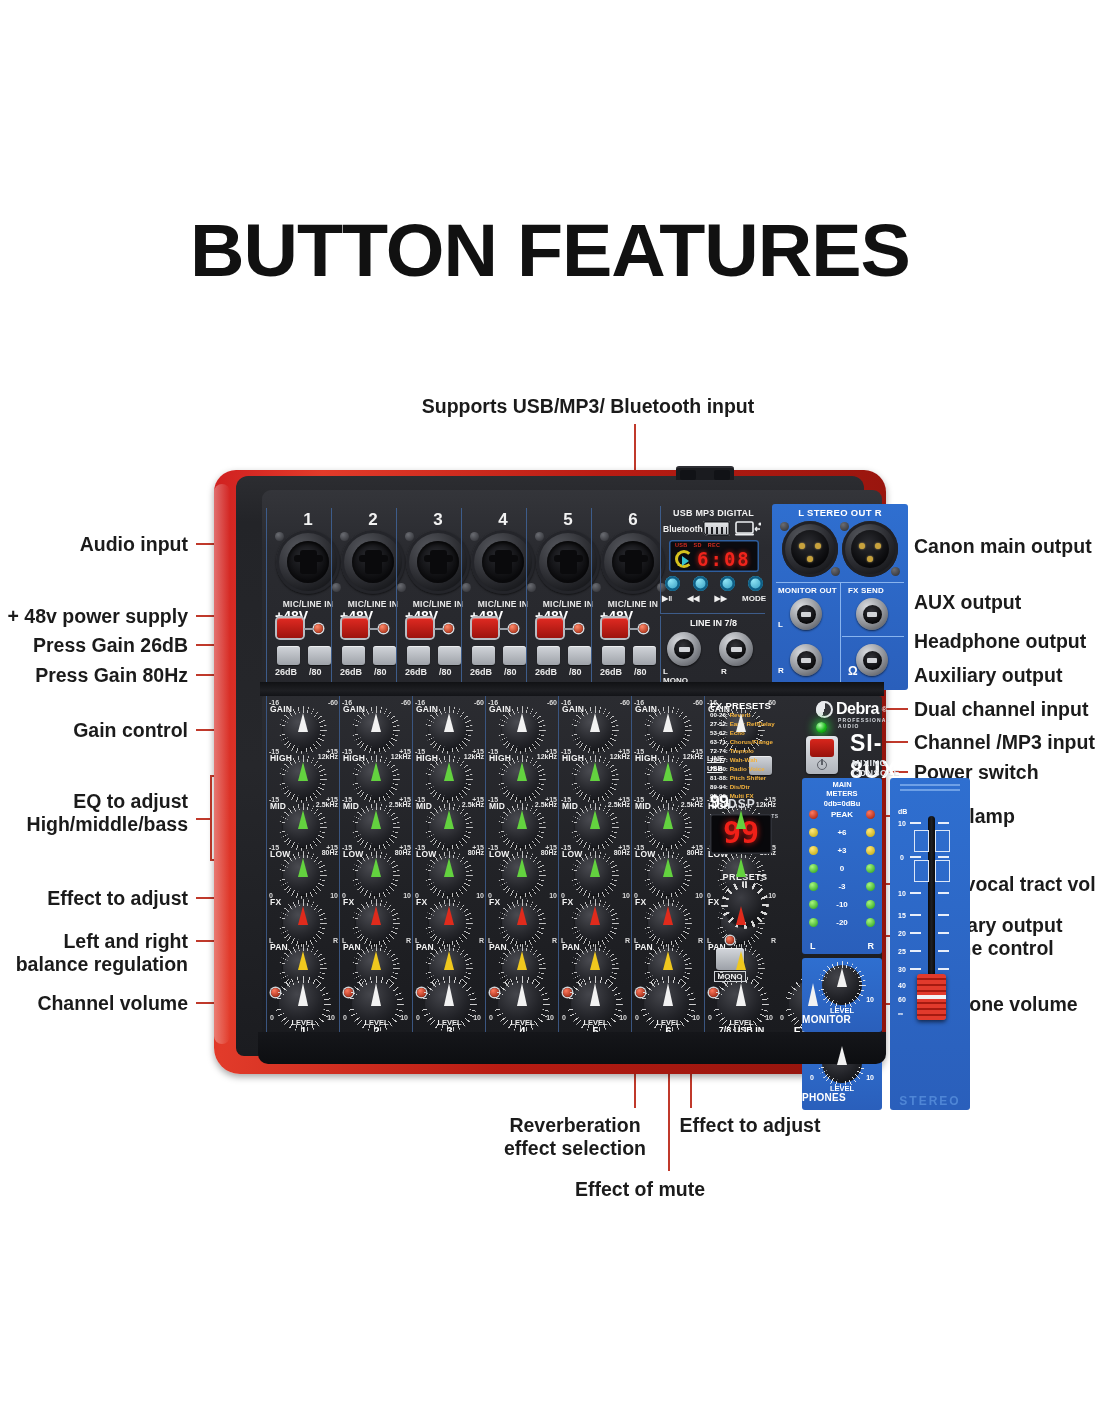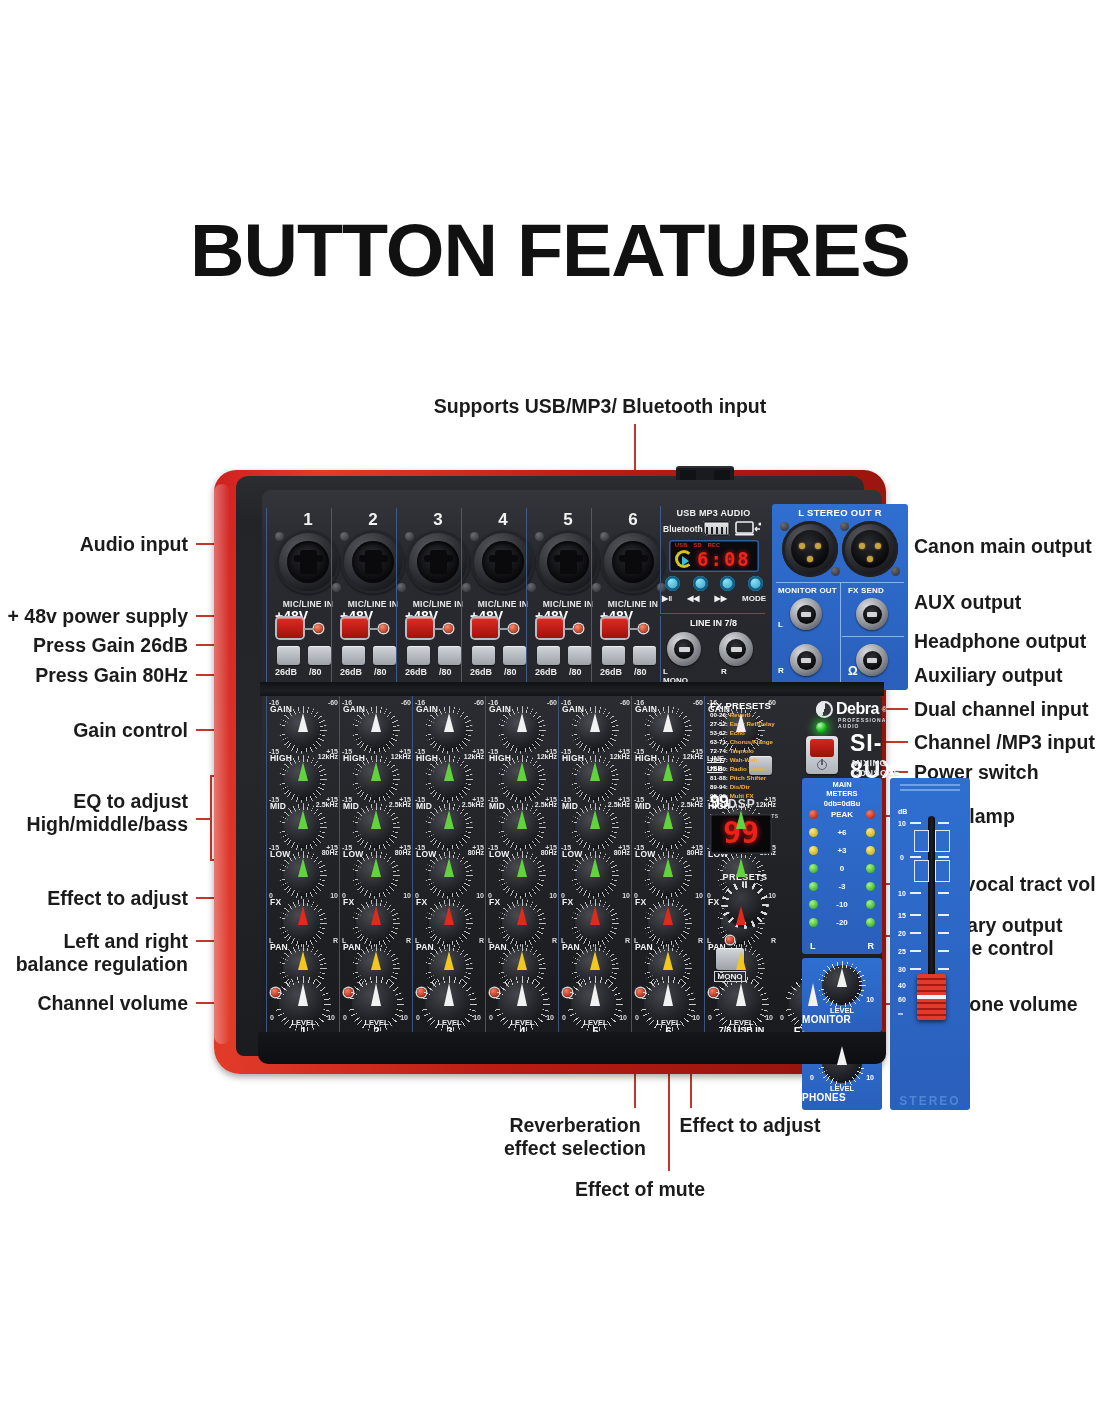--- a/index.html
+++ b/index.html
@@ -371,21 +371,21 @@
   .fbrackets{ position:absolute; left:24px; top:52px; width:36px; height:52px; }
   .fbrackets i{ position:absolute; width:15px; height:22px; border:1.5px solid #dbe6f7; }
   .stereo-lbl{ position:absolute; left:0; bottom:2px; width:80px; text-align:center;
                color:#4f86d6; font-size:12px; font-weight:bold; letter-spacing:2px; }
 </style>
 </head>
 <body>
 
 <div id="page-title">BUTTON FEATURES</div>
 
-<div class="callout c" style="left:350px; top:395px; width:500px;">Supports USB/MP3/ Bluetooth input</div>
+<div class="callout c" style="left:338px; top:395px; width:500px;">Supports USB/MP3/ Bluetooth input</div>
 <div class="lead v" style="left:634px; top:424px; height:100px;"></div>
 
 <div class="callout r" style="left:0px; top:533px; width:188px;">Audio input</div>
 <div class="lead h" style="left:196px; top:543px; width:92px;"></div>
 
 <div class="callout r" style="left:0px; top:605px; width:188px;">+ 48v power supply</div>
 <div class="lead h" style="left:196px; top:615px; width:94px;"></div>
 
 <div class="callout r" style="left:0px; top:634px; width:188px;">Press Gain 26dB</div>
 <div class="lead h" style="left:196px; top:644px; width:94px;"></div>
@@ -575,21 +575,21 @@
         <div class="lbl48">+48V</div>
         <div class="btn48"></div>
         <div class="led48"></div>
         <div class="swgrey a"></div>
         <div class="swgrey b"></div>
         <div class="swlbl a">26dB</div>
         <div class="swlbl b">/80</div>
       </div>
 
       <div class="mp3block">
-        <div class="mp3title">USB MP3 AUDIO</div>
+        <div class="mp3title">USB MP3 DIGITAL</div>
         <div class="btlabel">Bluetooth</div>
         <div class="sdicon"></div>
         <div class="usbicon">
           <svg width="26" height="17" viewBox="0 0 26 17">
             <rect x="1" y="2" width="17" height="11" rx="1.5" fill="none" stroke="#eceef1" stroke-width="1.6"></rect>
             <rect x="0" y="13.5" width="19" height="2" rx="1" fill="#eceef1"></rect>
             <path d="M20 9 h5 M20 9 l2 -2 M20 9 l2 2" stroke="#eceef1" stroke-width="1.4" fill="none"></path>
             <circle cx="25" cy="4" r="1.6" fill="#eceef1"></circle>
           </svg>
         </div>

